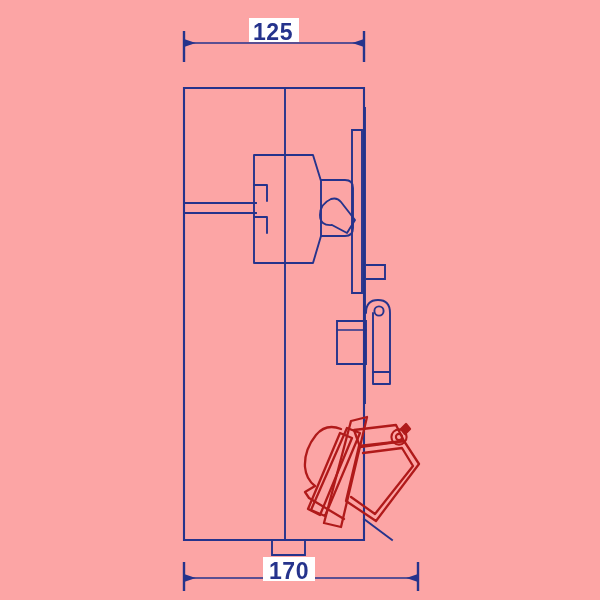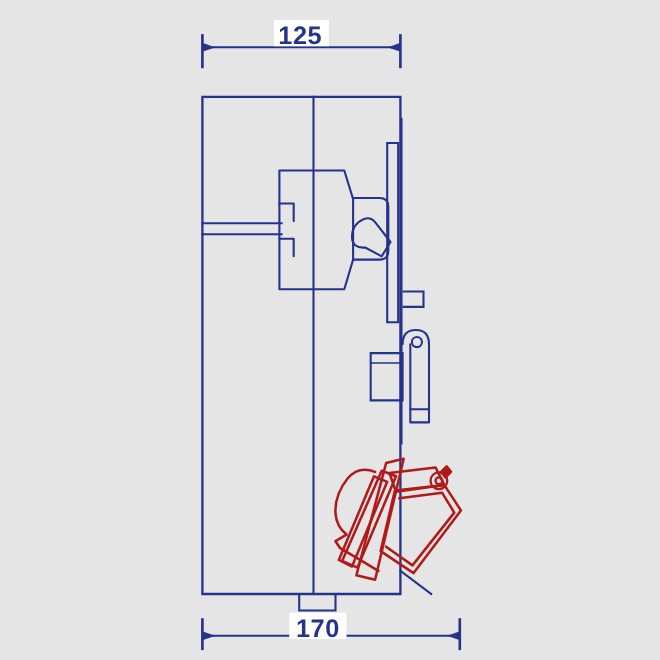--- a/index.html
+++ b/index.html
@@ -28,21 +28,21 @@
   .dim-text {
     font-family: "Liberation Sans", sans-serif;
     font-size: 23px;
     font-weight: bold;
     letter-spacing: 0.5px;
   }
 </style>
 </head>
 <body>
 
-<div id="drawing-root" style="background: #e5e5e5;">
+<div id="drawing-root" style="background: #fca5a5;">
 
   <svg id="technical-drawing" viewBox="0 0 600 600" xmlns="http://www.w3.org/2000/svg">
 
     <defs>
       <marker id="arrow-right" viewBox="0 0 10 10" refX="9" refY="5" markerWidth="7" markerHeight="7" orient="auto-start-reverse">
         <path d="M 0 5 L 10 1.6 L 10 8.4 Z" fill="#25338c"></path>
       </marker>
       <marker id="arrow-left" viewBox="0 0 10 10" refX="9" refY="5" markerWidth="7" markerHeight="7" orient="auto-start-reverse">
         <path d="M 0 5 L 10 1.6 L 10 8.4 Z" fill="#25338c"></path>
       </marker>

